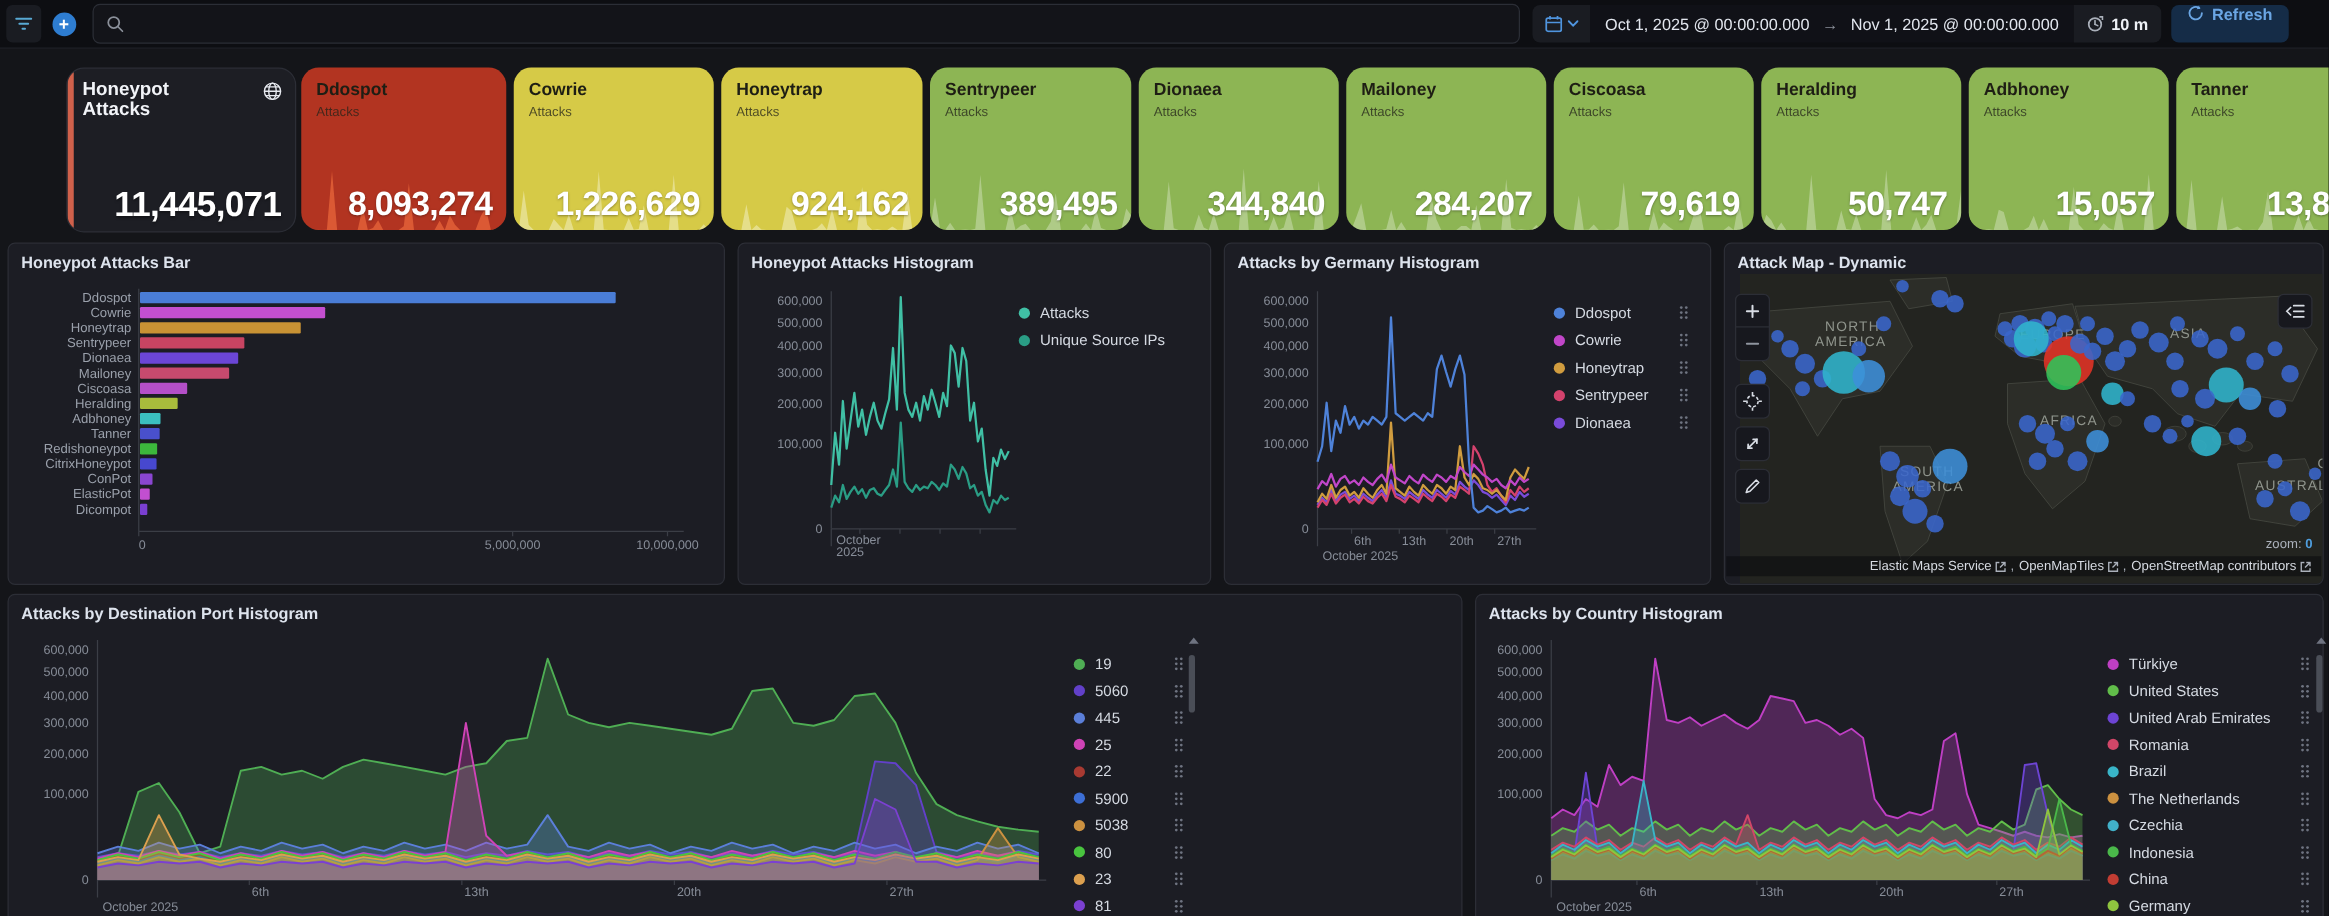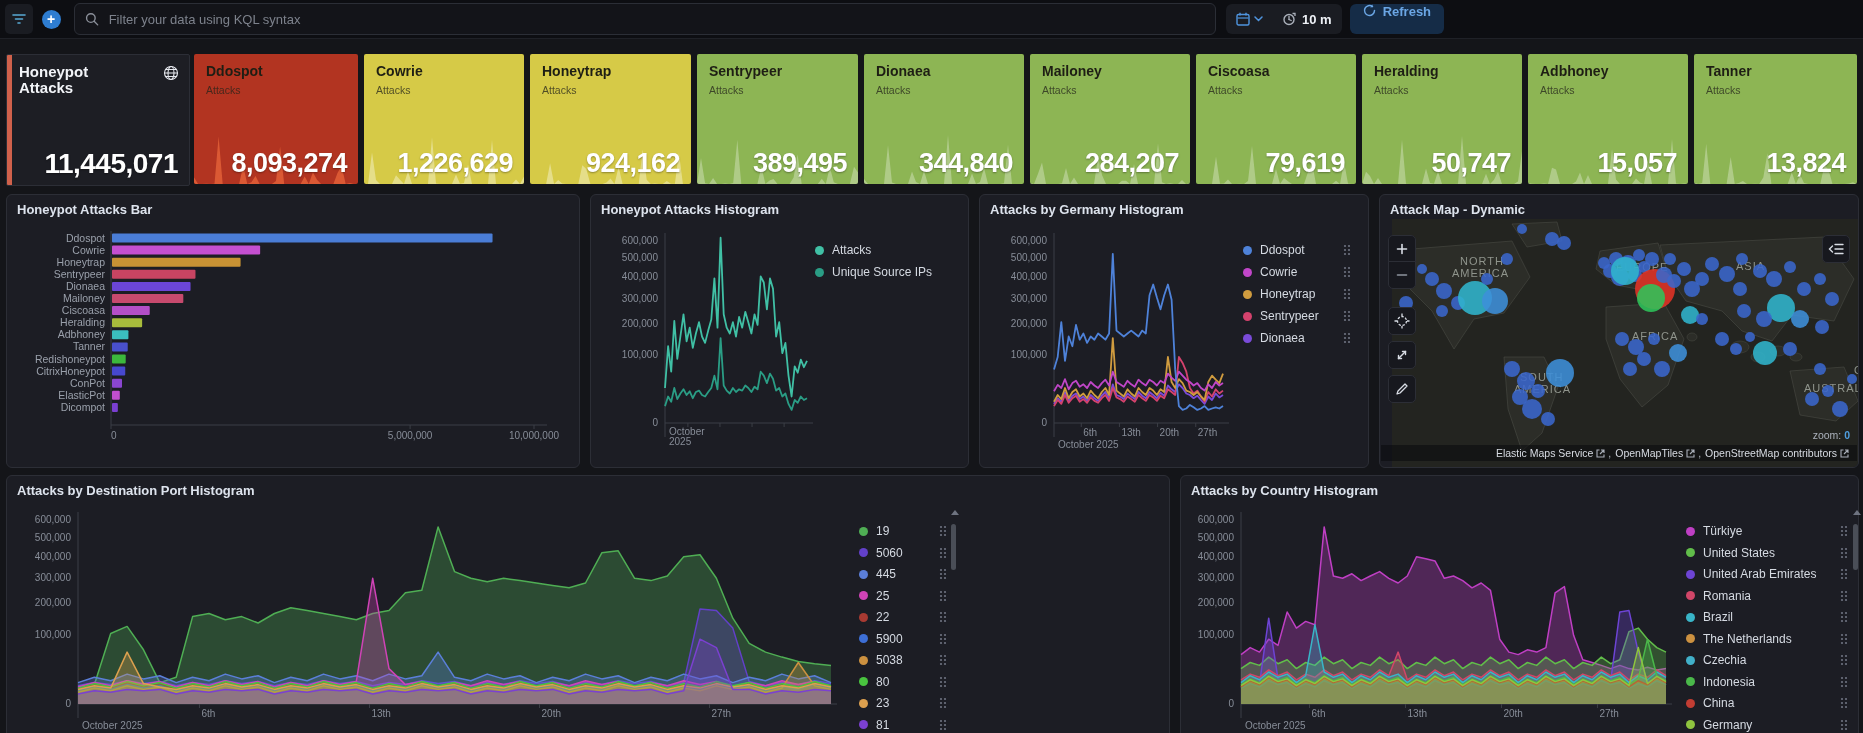--- a/index.html
+++ b/index.html
@@ -13,21 +13,21 @@
   #search-box{height:30px;flex:0 0 1120px;margin-left:8px;background:#131419;border:1px solid #2b2e36;border-radius:6px;display:flex;align-items:center;padding:0 10px;}
   #search-box input{background:transparent;border:0;outline:none;color:#d8dce4;font-size:13px;width:100%;margin-left:8px;font-family:inherit;}
   #search-box input::placeholder{color:#7d828c;}
   #datebar{display:flex;align-items:center;margin-left:10px;height:30px;}
   #cal-btn{width:46px;background:#1a1c22;border-radius:6px 0 0 6px;display:flex;gap:4px;}
   #date-field{height:30px;background:#101117;display:flex;align-items:center;padding:0 12px;color:#e2e6ee;font-size:13px;white-space:nowrap;}
   #date-field .arr{color:#8b909a;margin:0 10px;font-size:13px;}
   #interval-chip{height:30px;background:#1a1c22;border-radius:0 6px 6px 0;display:flex;align-items:center;padding:0 10px;gap:6px;color:#eef1f6;font-size:13px;font-weight:600;}
   #refresh-btn{height:30px;margin-left:8px;background:#152c47;border-radius:6px;display:flex;gap:7px;padding:0 13px;color:#6ba6e4;font-size:13px;font-weight:600;cursor:pointer;}
   
-  .tile{position:absolute;top:54px;height:130px;border-radius:2px;overflow:hidden;}
+  .tile{position:absolute;top:54px;height:130px;border-radius:14px;overflow:hidden;margin-left:47px;}
   .tile .t-label{font-weight:700;font-size:14px;padding:9px 0 0 12px;line-height:16px;}
   .tile .t-sub{font-size:10.5px;padding:5px 0 0 12px;opacity:.75;}
   .tile .t-value{position:absolute;right:11px;bottom:5px;font-size:27px;font-weight:700;color:#fff;letter-spacing:-.5px;text-shadow:0 1px 2px rgba(0,0,0,.35);}
   .tile svg.spark{position:absolute;left:0;bottom:0;}
   .tile.dark{background:#1d1e24;border:1px solid #2c2e36;}
   .tile.dark .t-label{color:#f2f4f8;font-size:15px;width:110px;}
   .tile.dark .t-value{font-size:28px;}
   .tile .stripe{position:absolute;left:0;top:0;bottom:0;width:5px;background:#d0614b;}
   .tile .globe{position:absolute;right:10px;top:10px;}
   
@@ -65,33 +65,37 @@
       </svg>
     </div>
     <div id="add-btn" class="tbtn">
       <div class="pluscirc">+</div>
     </div>
     <div id="search-box">
       <svg width="14" height="14" viewBox="0 0 14 14">
         <circle cx="6" cy="6" r="4.4" fill="none" stroke="#8b909a" stroke-width="1.4"></circle>
         <line x1="9.4" y1="9.4" x2="13" y2="13" stroke="#8b909a" stroke-width="1.4" stroke-linecap="round"></line>
       </svg>
-      <input type="text" placeholder="Filter your data using KQL syntax" style="">
     </div>
     <div id="datebar">
       <div id="cal-btn" class="tbtn">
         <svg width="14" height="14" viewBox="0 0 14 14">
           <rect x="1" y="2.5" width="12" height="10.5" rx="1.5" fill="none" stroke="#4f94de" stroke-width="1.4"></rect>
           <line x1="4" y1="0.8" x2="4" y2="3.6" stroke="#4f94de" stroke-width="1.4"></line>
           <line x1="10" y1="0.8" x2="10" y2="3.6" stroke="#4f94de" stroke-width="1.4"></line>
           <line x1="1.5" y1="6" x2="12.5" y2="6" stroke="#4f94de" stroke-width="1.2"></line>
         </svg>
         <svg width="9" height="6" viewBox="0 0 9 6">
           <path d="M1 1 L4.5 4.5 L8 1" fill="none" stroke="#4f94de" stroke-width="1.5" stroke-linecap="round"></path>
         </svg>
+      </div>
+      <div id="date-field">
+        <span>Oct 1, 2025 @ 00:00:00.000</span>
+        <span class="arr">→</span>
+        <span>Nov 1, 2025 @ 00:00:00.000</span>
       </div>
       <div id="interval-chip">
         <svg width="14" height="14" viewBox="0 0 14 14">
           <circle cx="7" cy="7.5" r="5" fill="none" stroke="#aab0ba" stroke-width="1.4"></circle>
           <line x1="7" y1="7.5" x2="7" y2="4.5" stroke="#aab0ba" stroke-width="1.3" stroke-linecap="round"></line>
           <line x1="7" y1="7.5" x2="9.2" y2="8.5" stroke="#aab0ba" stroke-width="1.3" stroke-linecap="round"></line>
           <path d="M10.5 1.5 L13 1.5 L13 4" fill="none" stroke="#aab0ba" stroke-width="1.3"></path>
         </svg>
         <span>10 m</span>
       </div>

